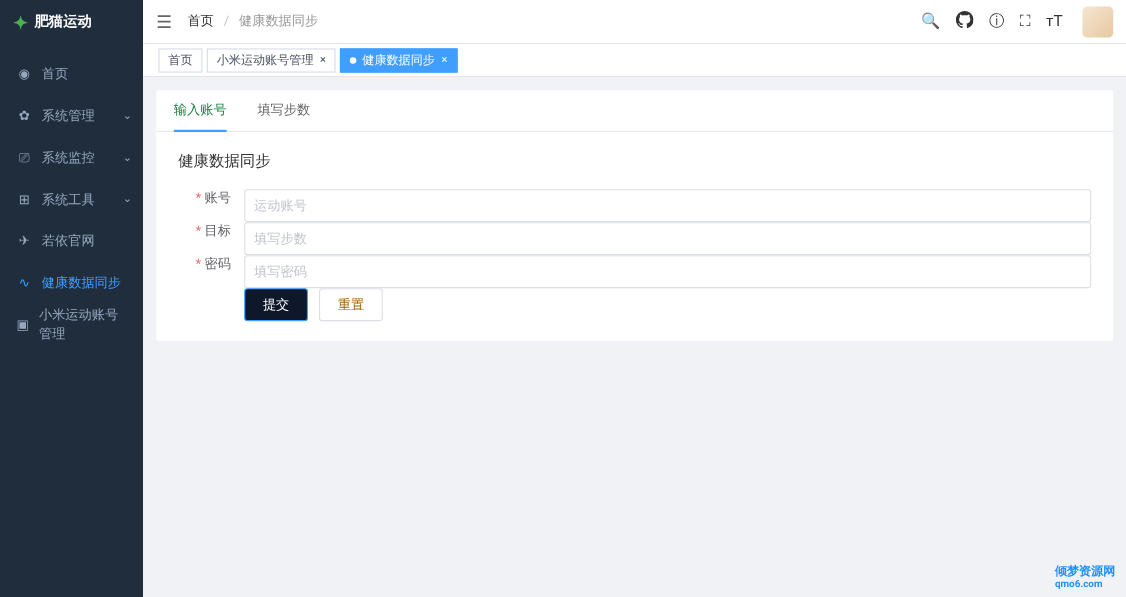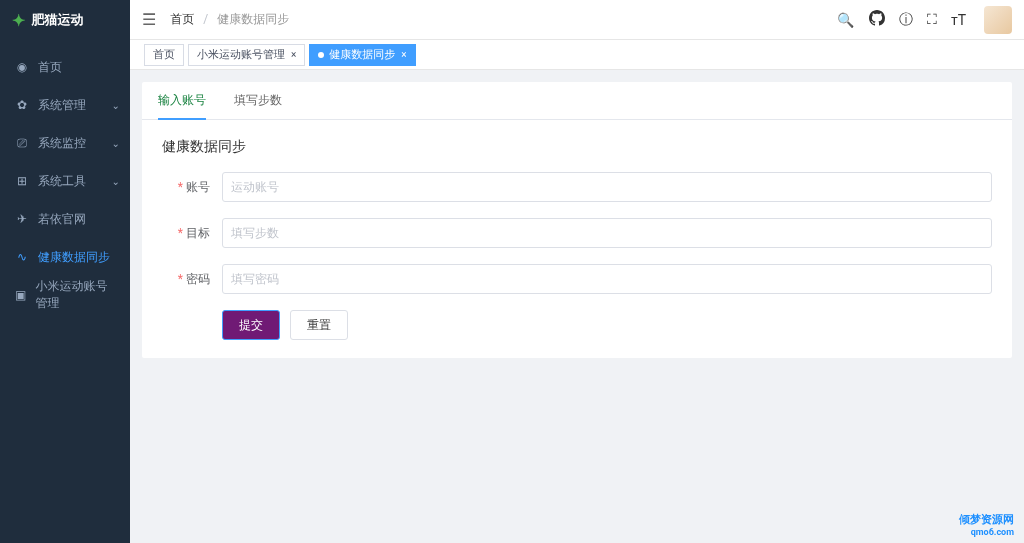--- a/index.html
+++ b/index.html
@@ -29,31 +29,31 @@
 .tab .dot{width:6px;height:6px;border-radius:50%;background:#fff;margin-right:5px}
 .tab .close{margin-left:6px;font-size:10px}
 .content{flex:1;padding:12px;overflow:auto}
 .card{background:#fff;border-radius:2px}
 .inner-tabs{display:flex;border-bottom:1px solid #e4e7ed;padding:0 16px}
 .inner-tab{padding:10px 0;margin-right:28px;font-size:12px;color:#666;cursor:pointer;position:relative}
 .inner-tab.active{color:#15803d}
 .inner-tab.active::after{content:"";position:absolute;left:0;right:0;bottom:-1px;height:2px;background:#409eff}
 .form-section{padding:18px 20px}
 .form-title{font-size:14px;color:#333;font-weight:500;margin-bottom:16px}
-.form-row{display:flex;align-items:center;margin-bottom:16px}
+.form-row{display:flex;align-items:flex-start;margin-bottom:0}
 .form-label{width:60px;text-align:right;font-size:12px;color:#606266;padding-right:12px}
 .form-label .req{color:#f56c6c;margin-right:3px}
 .form-input{flex:1;height:30px;border:1px solid #dcdfe6;border-radius:3px;padding:0 8px;font-size:12px;color:#606266;outline:none}
 .form-input::placeholder{color:#c0c4cc}
 .form-actions{padding-left:60px;display:flex;gap:10px}
-.btn{height:30px;padding:0 16px;border-radius:3px;font-size:12px;cursor:pointer;border:1px solid #dcdfe6;background:#fff;color:#404040}
-.btn.primary{background:#701a75;border-color:#409eff;color:#fff}
+.btn{height:30px;padding:0 16px;border-radius:3px;font-size:12px;cursor:pointer;border:1px solid #dcdfe6;background:#fff;color:#a16207}
+.btn.primary{background:#0f172a;border-color:#409eff;color:#fff}
 .watermark{position:absolute;right:10px;bottom:6px;font-size:11px;font-weight:700}
 .watermark .w1{color:#1e90ff}
-.watermark .w2{color:#1e90ff;font-size:9px;display:block;text-align:right}
+.watermark .w2{color:#1e90ff;font-size:9px;display:block;text-align:left}
 </style>
 </head>
 <body>
 
 <div class="app">
   <div class="sidebar">
     <div class="logo">
       <span class="logo-icon">✦</span>
       <span>肥猫运动</span>
     </div>

